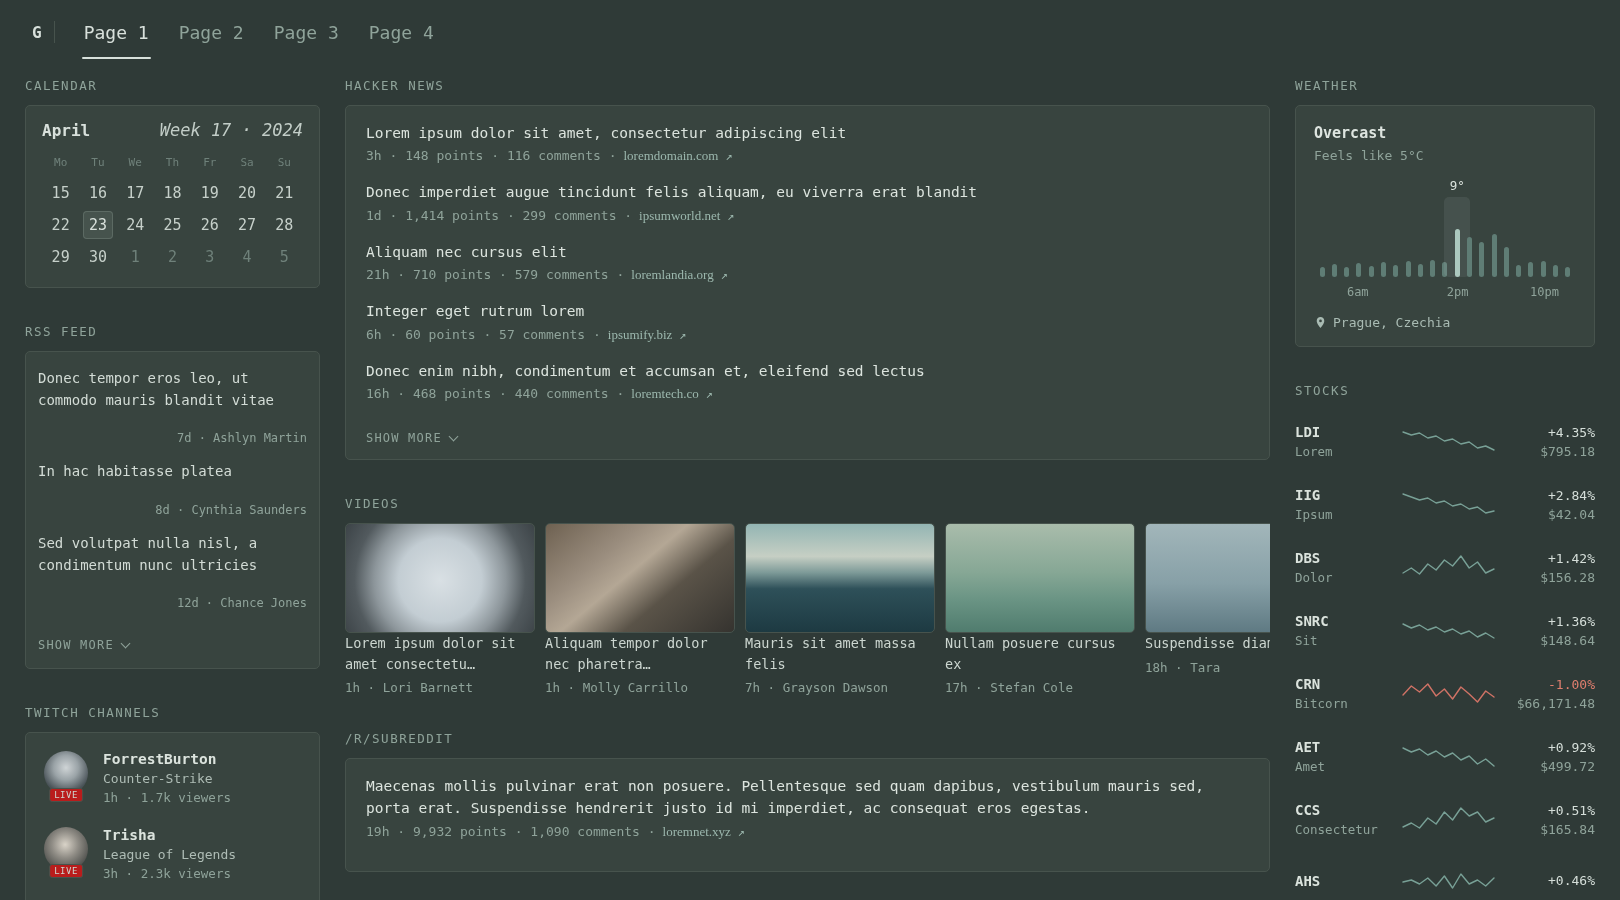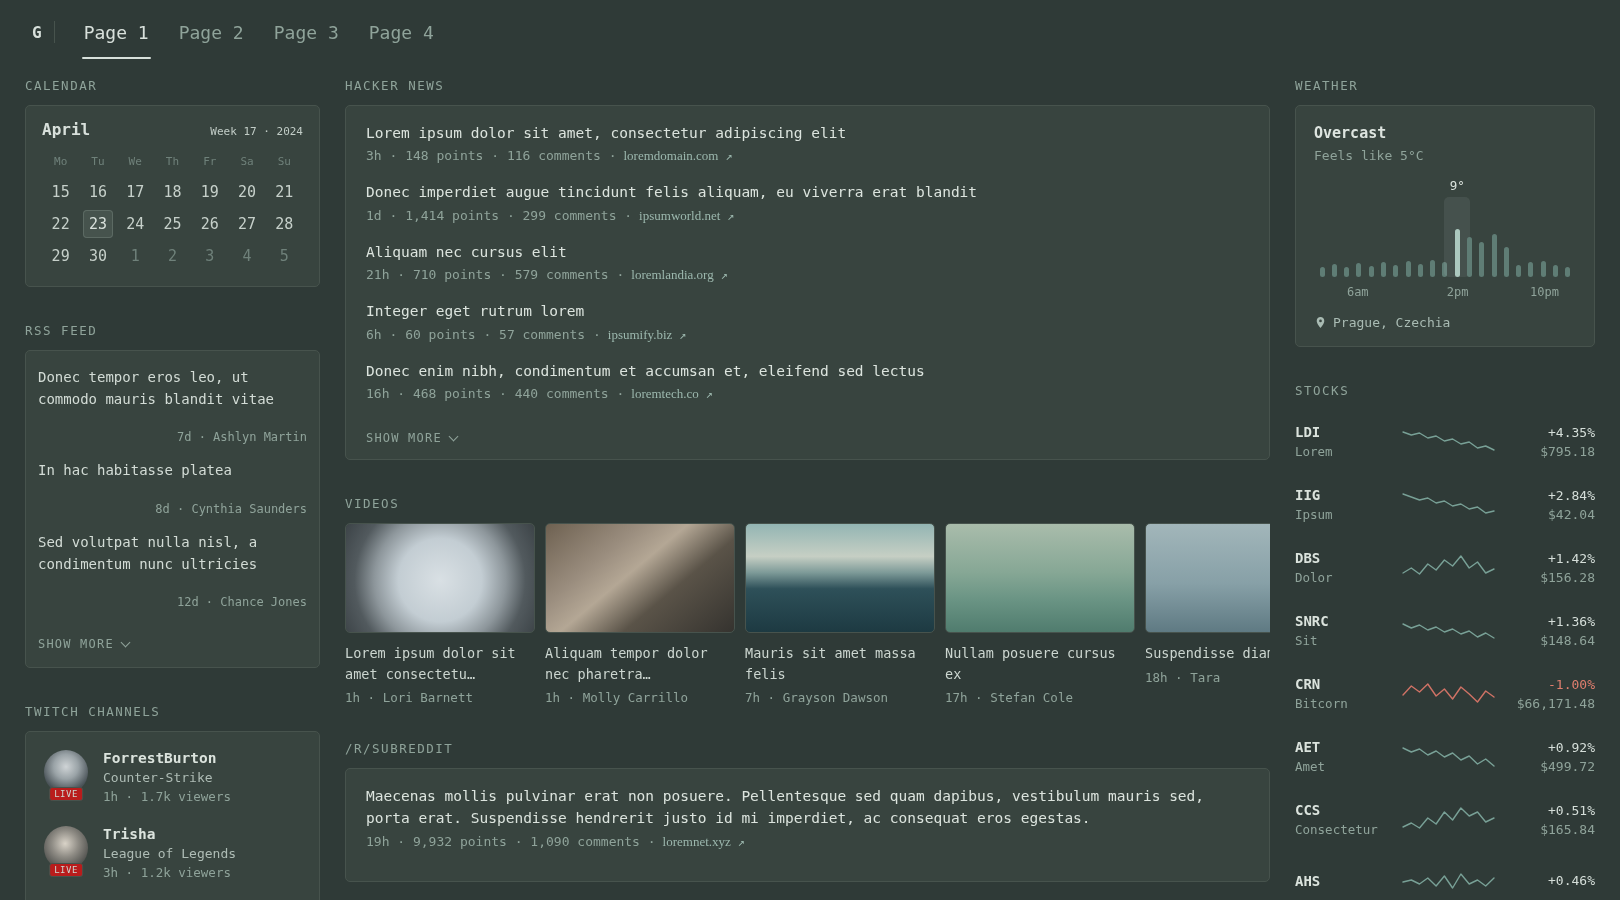--- a/index.html
+++ b/index.html
@@ -29,21 +29,21 @@
   .widget { margin-bottom:36px; }
   .widget-title { font-size:12.5px; font-weight:normal; letter-spacing:1.5px; color:var(--muted); margin-bottom:12px; }
   .card { background:var(--card); border:1px solid var(--border); border-radius:5px; }
   .show-more { display:inline-flex; align-items:center; font-size:12px; letter-spacing:1.2px; color:var(--muted); cursor:pointer; margin-top:12px; }
   .chev { width:7px; height:7px; border-right:1.5px solid currentColor; border-bottom:1.5px solid currentColor; transform:rotate(45deg); display:inline-block; margin-left:8px; position:relative; top:-2px; }
 
   
   .calendar-card { padding:14px 16px 16px; }
   .cal-head { display:flex; justify-content:space-between; align-items:baseline; margin-bottom:12px; }
   .cal-month { font-size:16px; font-weight:bold; color:var(--text); }
-  .cal-week { font-size:11px; color:#c2cdc7; }
+  .cal-week { font-size:17px; color:#c2cdc7;font-style:italic; }
   .cal-grid { display:grid; grid-template-columns:repeat(7,1fr); row-gap:4px; text-align:center; }
   .cal-dow { font-size:11px; color:var(--dim); padding:4px 0 6px; }
   .cal-day { font-size:15px; color:#c6d0ca; height:28px; line-height:28px; width:30px; margin:0 auto; border-radius:4px; }
   .cal-day.faded { color:var(--dim); }
   .cal-day.current { background:#46534d; box-shadow:inset 0 0 0 1px #5c6a63; color:var(--text); }
 
   
   .rss-card { padding:16px 12px; }
   .rss-item { margin-bottom:16px; }
   .rss-title { font-size:14px; line-height:1.55; color:#d3dcd6; cursor:pointer; }
@@ -64,21 +64,21 @@
   .hn-item { margin-bottom:17px; }
   .hn-title { font-size:14.5px; line-height:1.55; color:#dce4de; cursor:pointer; }
   .hn-meta { font-size:13px; color:var(--muted); margin-top:4px; display:flex; align-items:baseline; gap:7px; }
   .domain { color:var(--link); cursor:pointer; text-decoration:none;font-family:Liberation Serif, serif; }
   .arrow { color:var(--link); font-size:12px; }
 
   
   .videos-row { display:flex; gap:10px; overflow:hidden; }
   .video-card { width:190px; flex-shrink:0; cursor:pointer; }
   .video-thumb { width:190px; height:110px; border-radius:5px; border:1px solid var(--border); }
-  .video-title { font-size:13.5px; line-height:1.5; color:#ccd6d0; margin-top:10px; max-height:41px; overflow:hidden; display:-webkit-box; -webkit-line-clamp:2; -webkit-box-orient:vertical; }
+  .video-title { font-size:13.5px; line-height:1.5; color:#ccd6d0; max-height:41px; overflow:hidden; display:-webkit-box; -webkit-line-clamp:2; -webkit-box-orient:vertical; }
   .video-meta { font-size:12.5px; color:var(--muted); margin-top:6px; white-space:nowrap; overflow:hidden; }
 
   
   .weather-card { padding:18px 18px 14px; text-align:left; }
   .weather-cond { font-size:15px; font-weight:bold; color:#dde4df; }
   .weather-feels { font-size:13px; color:var(--muted); margin-top:6px; }
   .weather-chart { position:relative; height:100px; margin-top:14px; display:flex; align-items:flex-end; padding:0 2px; }
   .w-col { flex:1; height:80px; display:flex; align-items:flex-end; justify-content:center; border-radius:5px; position:relative; }
   .w-col.current { background:rgba(213,226,220,0.09); margin:0 -7px; padding:0 7px; }
   .w-bar { width:5px; border-radius:2.5px; background:var(--accent); }
@@ -203,21 +203,21 @@
                 </div>
               </div>
               <div class="channel">
                 <div class="avatar-wrap">
                   <div class="avatar" style="background: radial-gradient(circle at 48% 40%, rgb(217, 211, 200) 0%, rgb(143, 140, 133) 38%, rgb(78, 79, 76) 75%, rgb(54, 57, 58) 100%);"></div>
                   <span class="live-badge">LIVE</span>
                 </div>
                 <div>
                   <div class="channel-name">Trisha</div>
                   <div class="channel-game">League of Legends</div>
-                  <div class="channel-meta">3h · 1.2k viewers</div>
+                  <div class="channel-meta">3h · 2.3k viewers</div>
                 </div>
               </div>
               <div class="channel">
                 <div class="avatar-wrap">
                   <div class="avatar" style="background: radial-gradient(circle at 50% 42%, rgb(227, 217, 196) 0%, rgb(185, 169, 140) 40%, rgb(108, 99, 84) 78%, rgb(71, 66, 56) 100%);"></div>
                   <span class="live-badge">LIVE</span>
                 </div>
                 <div>
                   <div class="channel-name">KendallCarr</div>
                 </div>

